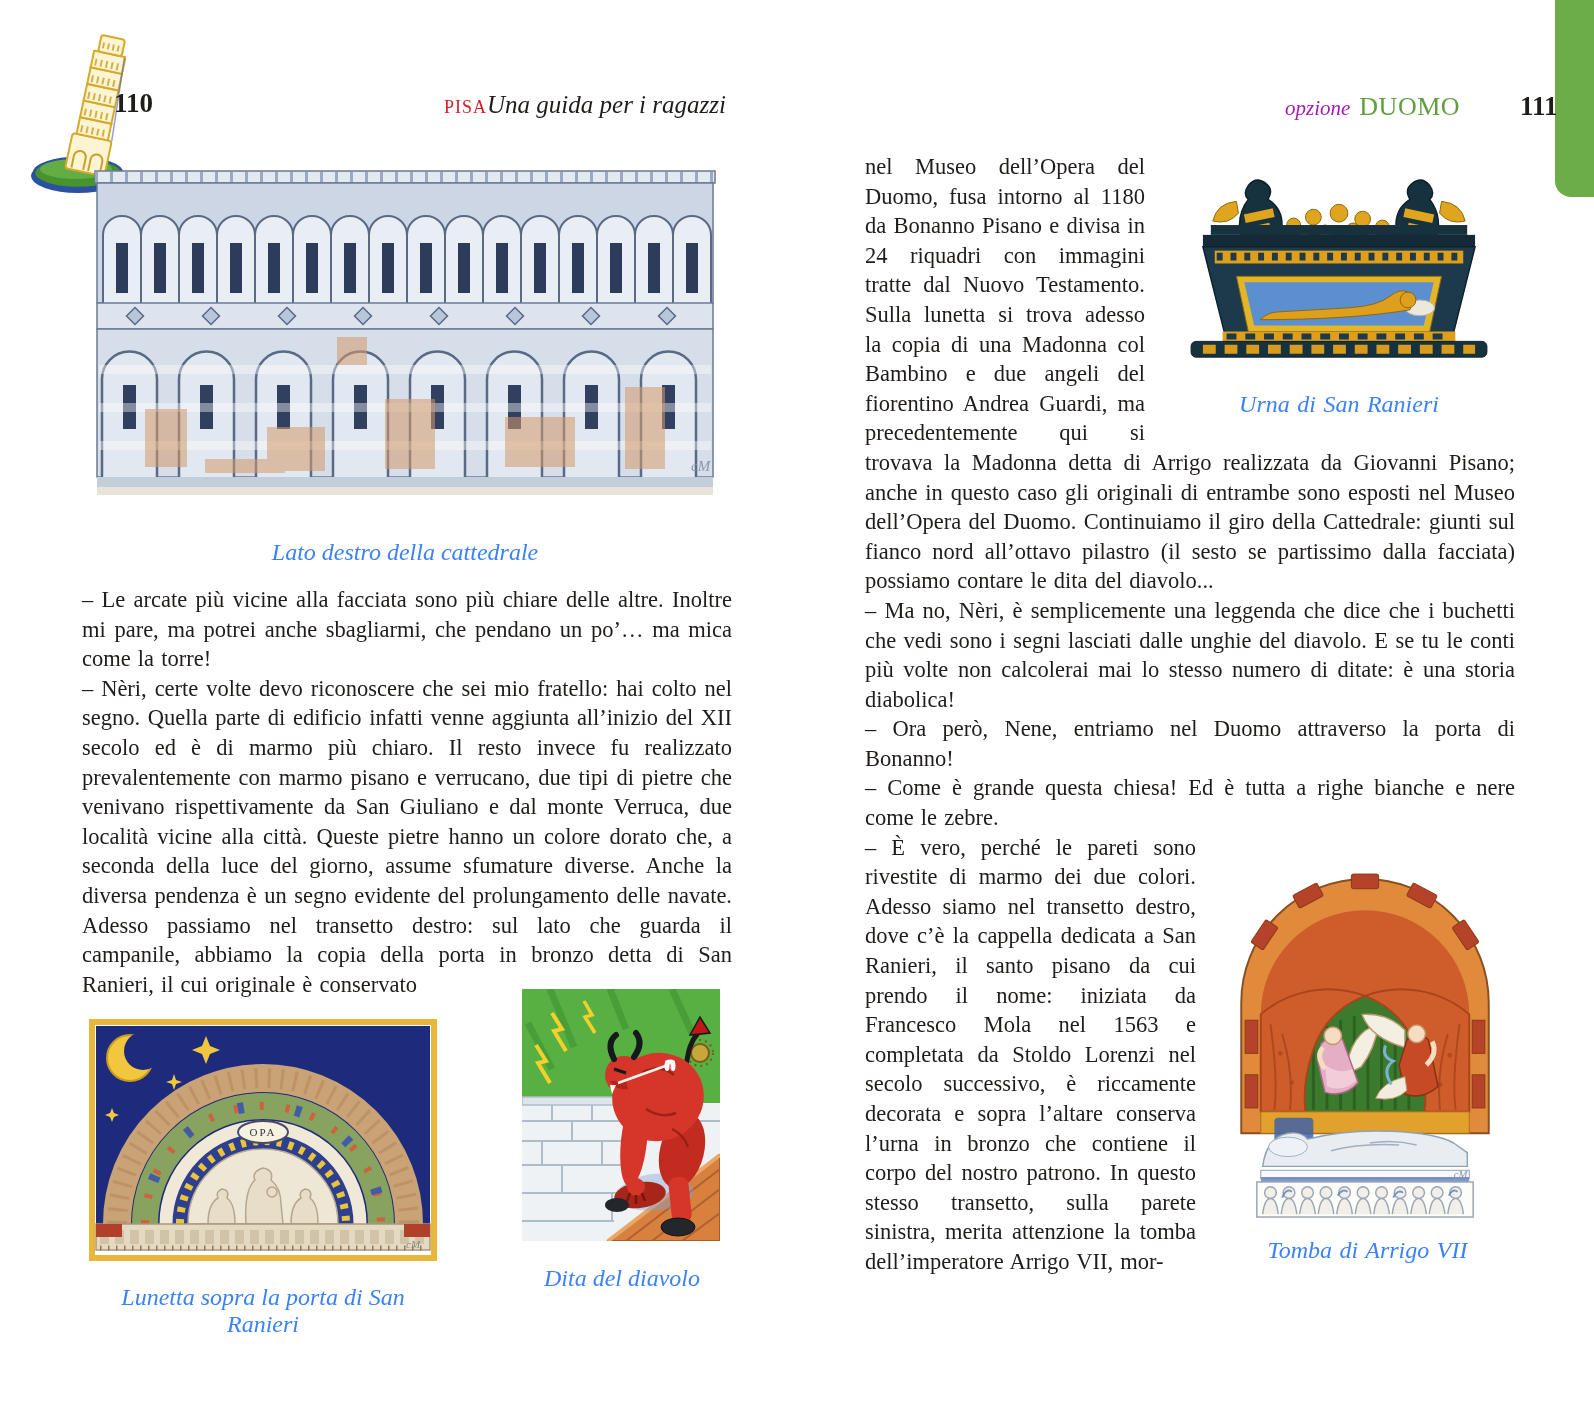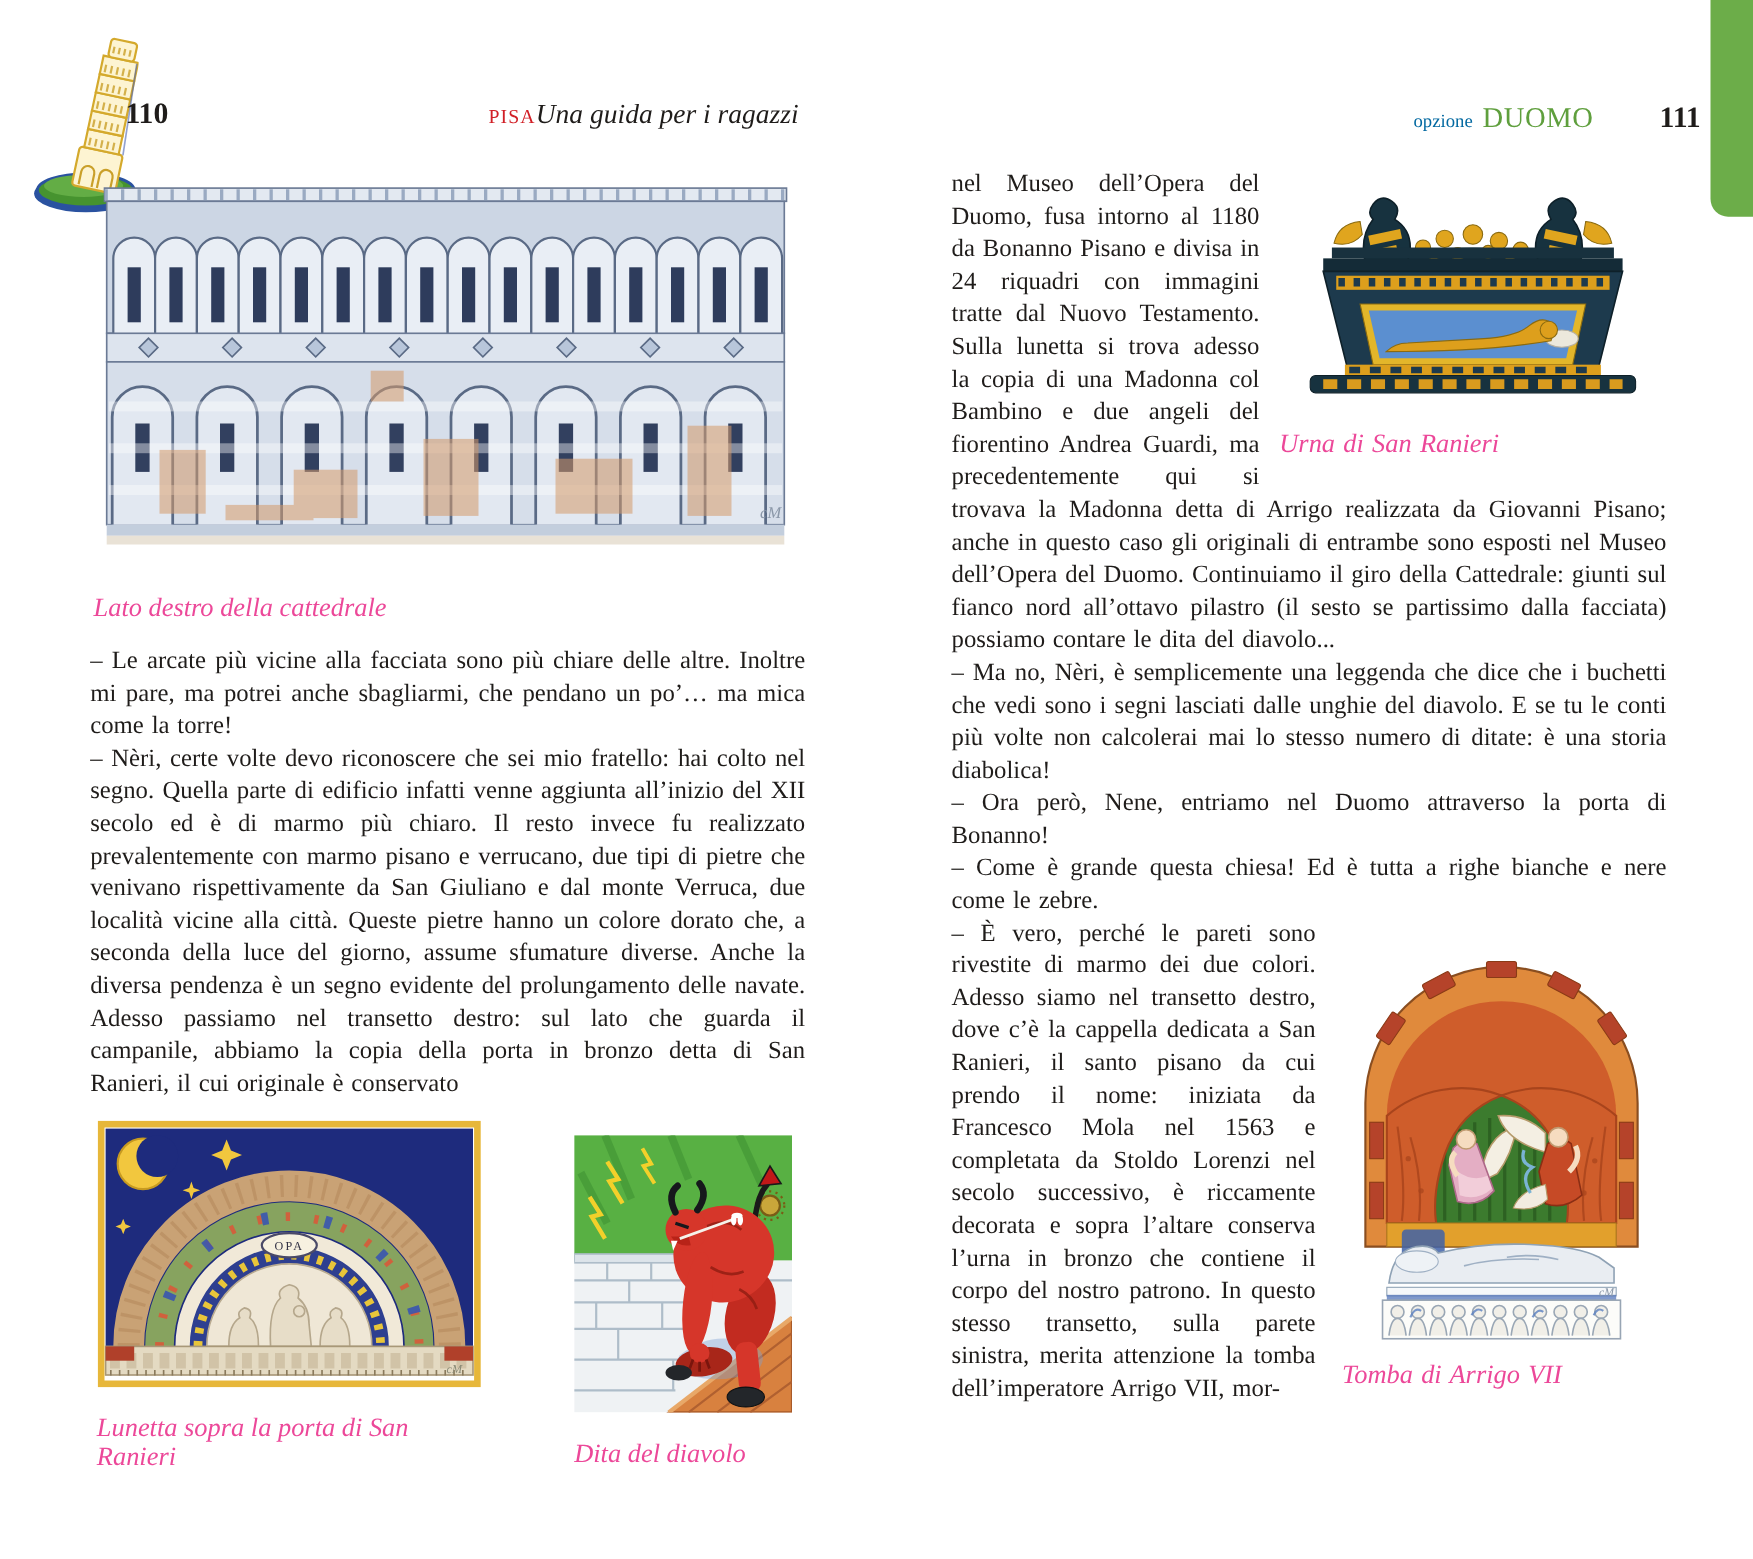--- a/index.html
+++ b/index.html
@@ -3,27 +3,27 @@
 <meta charset="utf-8">
 <style>
   html,body{margin:0;padding:0;}
   body{
     width:1594px;height:1417px;position:relative;background:#ffffff;
     font-family:"Liberation Serif", serif;color:#1f1c1a;overflow:hidden;
   }
   .abs{position:absolute;}
   p{margin:0;text-align:justify;}
   figure{margin:0;}
-  figcaption{font-style:italic;text-align:left;font-size:24px;color:#ec4899;}
+  figcaption{font-style:italic;text-align:center;font-size:24px;color:#3b82f6;}
   .bodytext{font-size:22.5px;line-height:29.6px;word-spacing:1.5px;}
   .pagenum{font-weight:bold;font-size:27px;}
   .hdr-brand{color:#d11f26;letter-spacing:1px;font-size:18px;}
   .hdr-sub{font-style:italic;font-size:25px;}
   .hdr-right{display:flex;align-items:baseline;}
-  .hdr-opzione{color:#0369a1;font-size:17px;}
+  .hdr-opzione{font-style:italic;color:#a21caf;font-size:21px;}
   .hdr-duomo{font-weight:normal;color:#5f9f3d;font-size:26px;margin-left:9px;letter-spacing:.5px;}
   .hdr-111{margin-left:60px;}
   .greentab{background:#6cad49;border-radius:0 0 0 16px;}
   .leftcol{width:650px;}
   .rightcol{width:650px;}
   .fig-urn{float:right;width:352px;margin:4px 0 8px 18px;}
   .fig-urn figcaption{margin-top:14px;}
   .fig-tomb{float:right;width:295px;margin:6px 0 0 24px;}
   .fig-tomb figcaption{margin-top:10px;}
   .fig-cath figcaption{margin-top:30px;}
@@ -178,21 +178,21 @@
     <line x1="12" y1="219" x2="338" y2="219" stroke="#bfae8e" stroke-width="14" stroke-dasharray="9 6" opacity=".5"></line>
     <line x1="12" y1="230" x2="338" y2="230" stroke="#8a7a5c" stroke-width="5" stroke-dasharray="1.5 6.5"></line>
     <rect x="8" y="206" width="26" height="13" fill="#b0402a"></rect>
     <rect x="316" y="206" width="26" height="13" fill="#b0402a"></rect>
     <rect x="4" y="4" width="342" height="236" fill="none" stroke="#e7b73a" stroke-width="6"></rect>
     <text x="318" y="230" font-size="11" font-style="italic" fill="#8a8a76">cM</text>
   </svg>
   <figcaption>Lunetta sopra la porta di San Ranieri</figcaption>
 </figure>
 
-<figure class="abs fig-dev" style="left:522px;top:1032px;width:200px;">
+<figure class="abs fig-dev" style="left:522px;top:989px;width:200px;">
   <svg width="198" height="252" viewBox="0 0 198 252">
     <rect width="198" height="114" fill="#58b043"></rect>
     <path d="M28 0 L52 58 M88 0 L104 40 M150 0 L170 44 M6 34 L30 80" stroke="#3f9334" stroke-width="7" opacity="0.6" fill="none"></path>
     <path d="M30 24 l10 16 -8 2 12 20 M14 56 l10 16 -8 2 12 20" stroke="#f3d02a" stroke-width="4" fill="none"></path>
     <path d="M62 12 l8 14 -7 2 10 16" stroke="#f3d02a" stroke-width="3.5" fill="none"></path>
     <circle cx="178" cy="64" r="9" fill="#c9a63a" stroke="#7a5c16" stroke-width="2"></circle>
     <circle cx="178" cy="64" r="13" fill="none" stroke="#7a5c16" stroke-width="2" stroke-dasharray="2 4"></circle>
     <rect y="114" width="198" height="138" fill="#eff2f4"></rect>
     <rect x="0" y="108" width="124" height="8" fill="#dde4ea" stroke="#aebdc9" stroke-width="1.5"></rect>
     <path d="M0 132 H198 M0 152 H120 M0 176 H110 M0 204 H100 M0 232 H92" stroke="#aebdc9" stroke-width="2" fill="none"></path>

